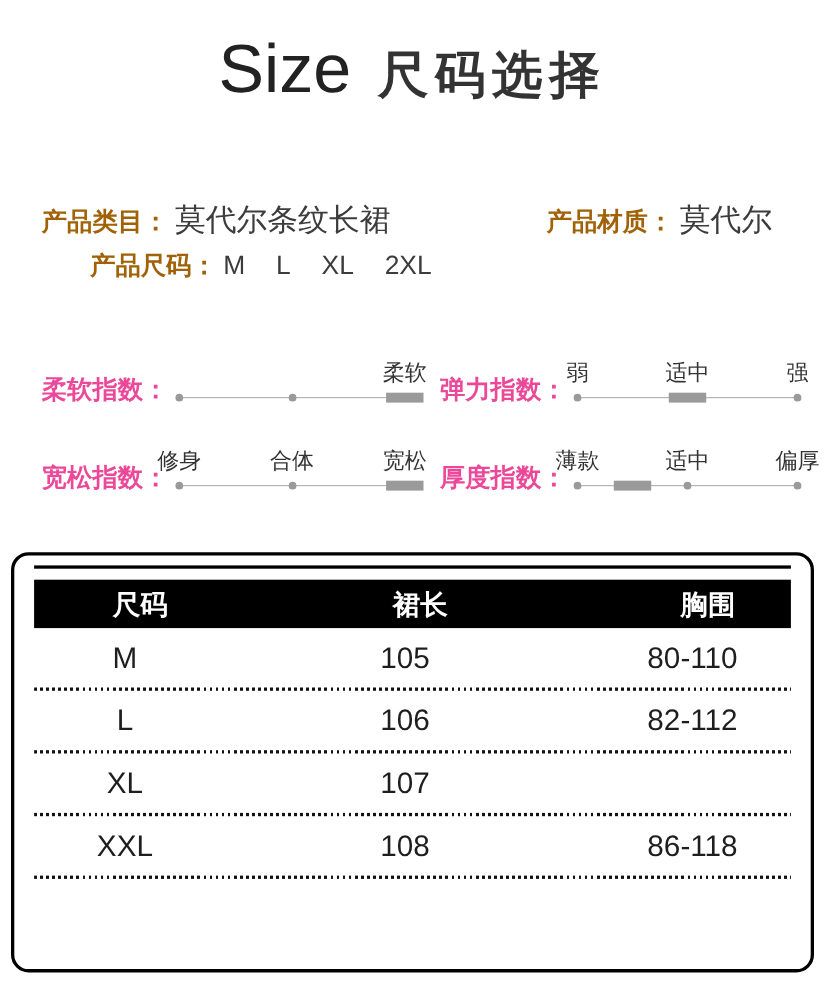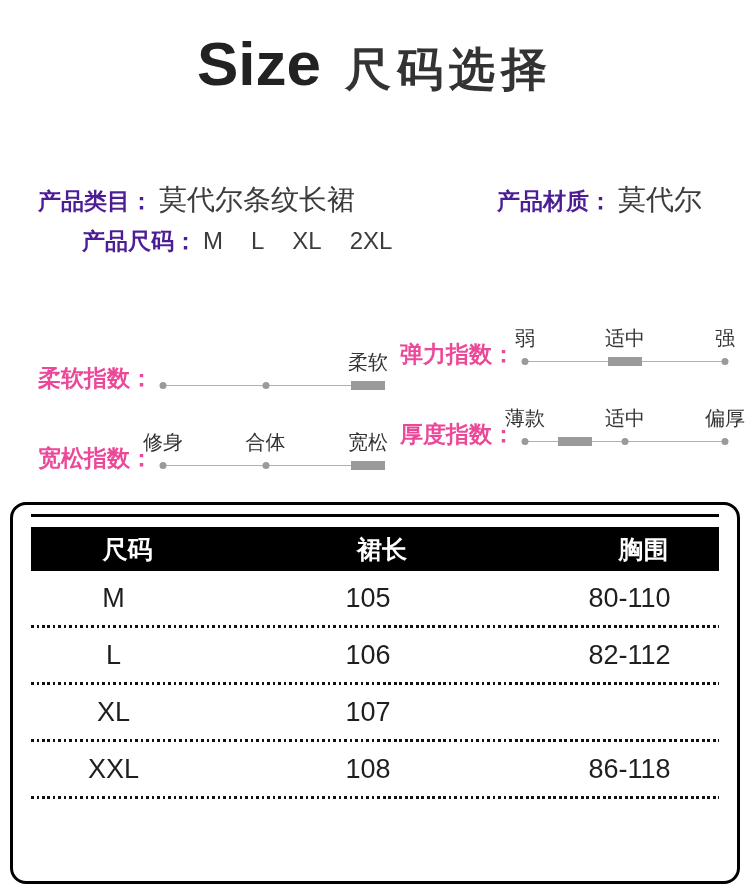--- a/index.html
+++ b/index.html
@@ -10,41 +10,41 @@
     font-family:"Liberation Sans", sans-serif;
     color:#333;
     overflow:hidden;
   }
 
   
   .title {
     position:absolute; top:28px; left:0; width:750px;
     text-align:center; white-space:nowrap;
   }
-  .title-en { font-size:62px; font-weight:700; color:#222; }
+  .title-en { font-size:62px; font-weight:400; color:#222; }
   .title-zh { font-size:46px; font-weight:700; color:#333; letter-spacing:6px; margin-left:24px; }
 
   
   .info-row { position:absolute; white-space:nowrap; }
   .row-category { top:181px; left:38px; }
   .row-material { top:181px; left:497px; }
   .row-sizes    { top:226px; left:38px;margin-left:44px; }
-  .info-label { font-size:23px; font-weight:600; color:#4c1d95; }
+  .info-label { font-size:23px; font-weight:600; color:#a16207; }
   .info-value { font-size:28px; font-weight:300; color:#3c3c3c; margin-left:6px; }
   .sizes-list { display:inline-flex; gap:28px; margin-left:6px; font-size:24px; font-weight:300; color:#3c3c3c; }
 
   
   .index-block { position:absolute; display:flex; align-items:flex-end; }
   .block-softness   { left:38px;  top:328px; }
   .block-elasticity { left:400px; top:328px; }
   .block-looseness  { left:38px;  top:408px; }
   .block-thickness  { left:400px; top:408px; }
   .index-label { font-size:23px; font-weight:700; color:#ec4899; line-height:1; padding-bottom:6px; white-space:nowrap; }
   .slider { position:relative; height:44px; margin-left:10px; }
-  .w205 { width:205px;margin-top:24px; } .w200 { width:200px; }
+  .w205 { width:205px; } .w200 { width:200px; }
   .track { position:absolute; left:0; right:0; bottom:10px; height:1px; background:#b0b0b0; }
   .dot { position:absolute; bottom:7px; width:7px; height:7px; border-radius:50%; background:#9a9a9a; transform:translateX(-50%); }
   .bar { position:absolute; bottom:6px; width:34px; height:9px; background:#9a9a9a; transform:translateX(-50%); }
   .tick { position:absolute; bottom:20px; transform:translateX(-50%); font-size:20px; font-weight:400; color:#333; white-space:nowrap; }
   .pos-0 { left:0; } .pos-25 { left:25%; } .pos-50 { left:50%; } .pos-100 { left:100%; }
 
   
   .size-box {
     position:absolute; left:10px; top:502px;
     width:730px; height:382px;

